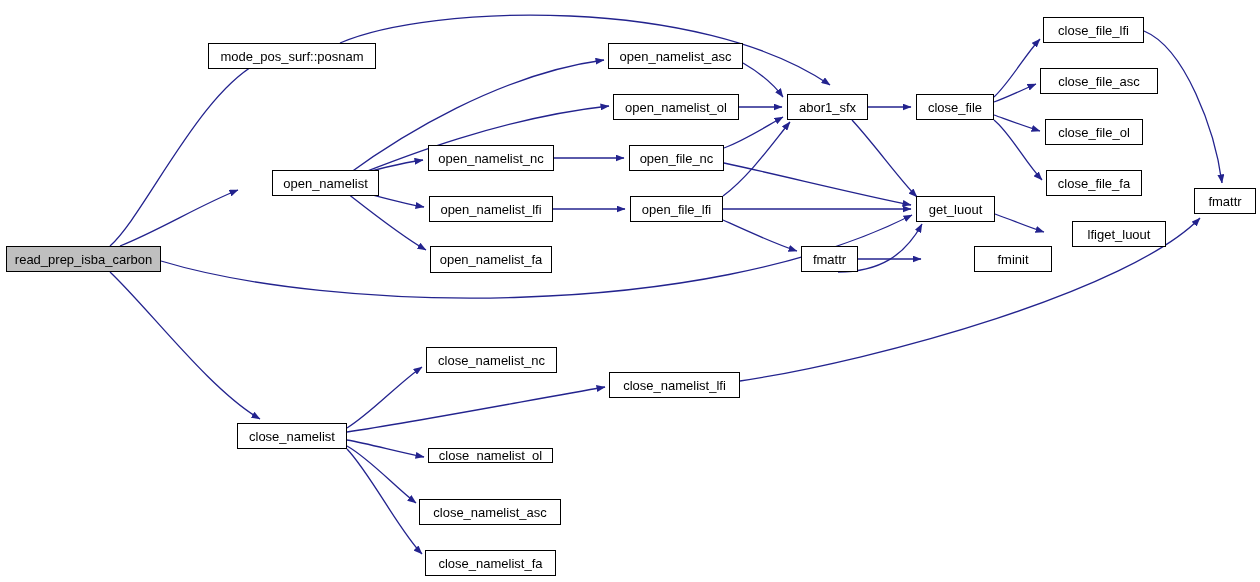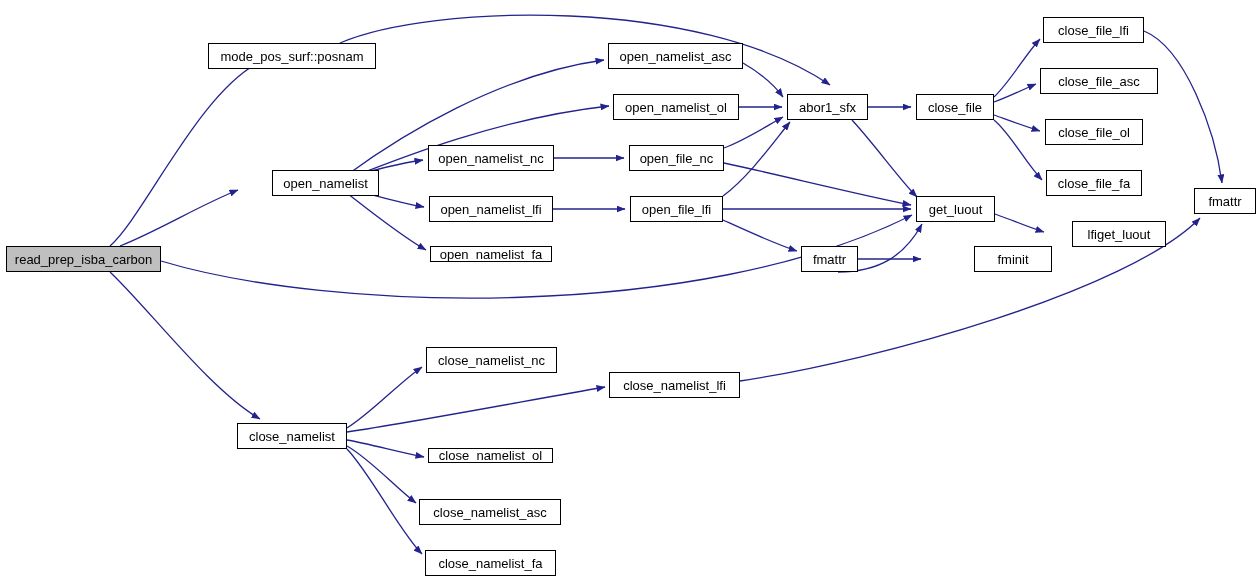--- a/index.html
+++ b/index.html
@@ -75,21 +75,21 @@
       </div>
       <div class="node" style="left: 613px; top: 94px; width: 126px; height: 26px;">
         <span>open_namelist_ol</span>
       </div>
       <div class="node" style="left: 428px; top: 145px; width: 126px; height: 26px;">
         <span>open_namelist_nc</span>
       </div>
       <div class="node" style="left: 429px; top: 196px; width: 124px; height: 26px;">
         <span>open_namelist_lfi</span>
       </div>
-      <div class="node" style="left: 430px; top: 246px; width: 122px; height: 16px;">
+      <div class="node" style="left: 430px; top: 246px; width: 122px; height: 27px;">
         <span>open_namelist_fa</span>
       </div>
       <div class="node" style="left: 629px; top: 145px; width: 95px; height: 26px;">
         <span>open_file_nc</span>
       </div>
       <div class="node" style="left: 630px; top: 196px; width: 93px; height: 26px;">
         <span>open_file_lfi</span>
       </div>
       <div class="node" style="left: 787px; top: 94px; width: 81px; height: 26px;">
         <span>abor1_sfx</span>

